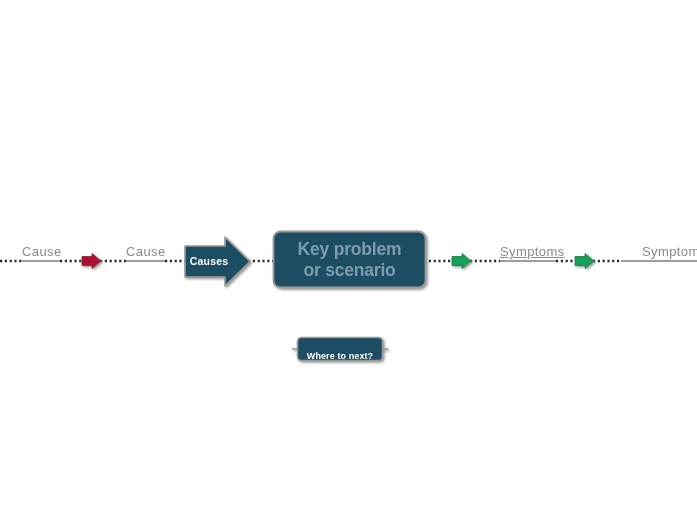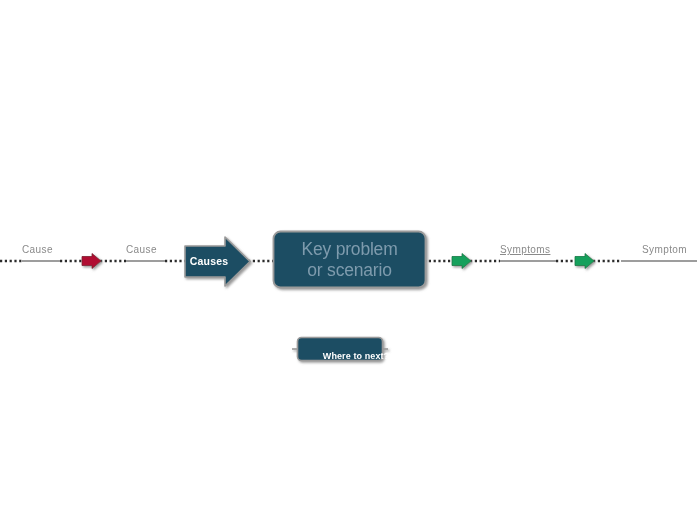--- a/index.html
+++ b/index.html
@@ -16,21 +16,21 @@
   }
   #canvas {
     position: absolute;
     left: 0; top: 0;
     width: 697px;
     height: 520px;
   }
   .lbl {
     position: absolute;
     font-family: "Liberation Sans", sans-serif;
-    font-size: 10px;
+    font-size: 13px;
     color: #8a8a8a;
     letter-spacing: 0.4px;
     white-space: nowrap;
     line-height: 1;
   }
   .node-text {
     position: absolute;
     display: flex;
     align-items: center;
     justify-content: center;
@@ -38,21 +38,21 @@
     white-space: pre;
     pointer-events: none;
   }
   #key-problem-text {
     left: 274px;
     top: 232px;
     width: 151px;
     height: 55px;
     color: #7e9bad;
     font-size: 17.5px;
-    font-weight: normal;
+    font-weight: bold;
     line-height: 1.15;
     letter-spacing: -0.2px;
   }
   #causes-text {
     left: 188px;
     top: 250px;
     width: 42px;
     height: 22px;
     color: #ffffff;
     font-size: 10.5px;
@@ -61,21 +61,20 @@
   }
   #where-next-text {
     left: 300px;
     top: 338px;
     width: 80px;
     height: 36px;
     color: #ffffff;
     font-size: 9px;
     font-weight: bold;
     letter-spacing: 0.1px;
-    padding-left: 16px;
   }
 </style>
 </head>
 <body>
 
 <svg id="canvas" viewBox="0 0 697 520" xmlns="http://www.w3.org/2000/svg">
 
   <defs>
     <filter id="softshadow" x="-30%" y="-30%" width="170%" height="170%">
       <feDropShadow dx="1.5" dy="1.5" stdDeviation="1.2" flood-color="#888888" flood-opacity="0.85"></feDropShadow>

